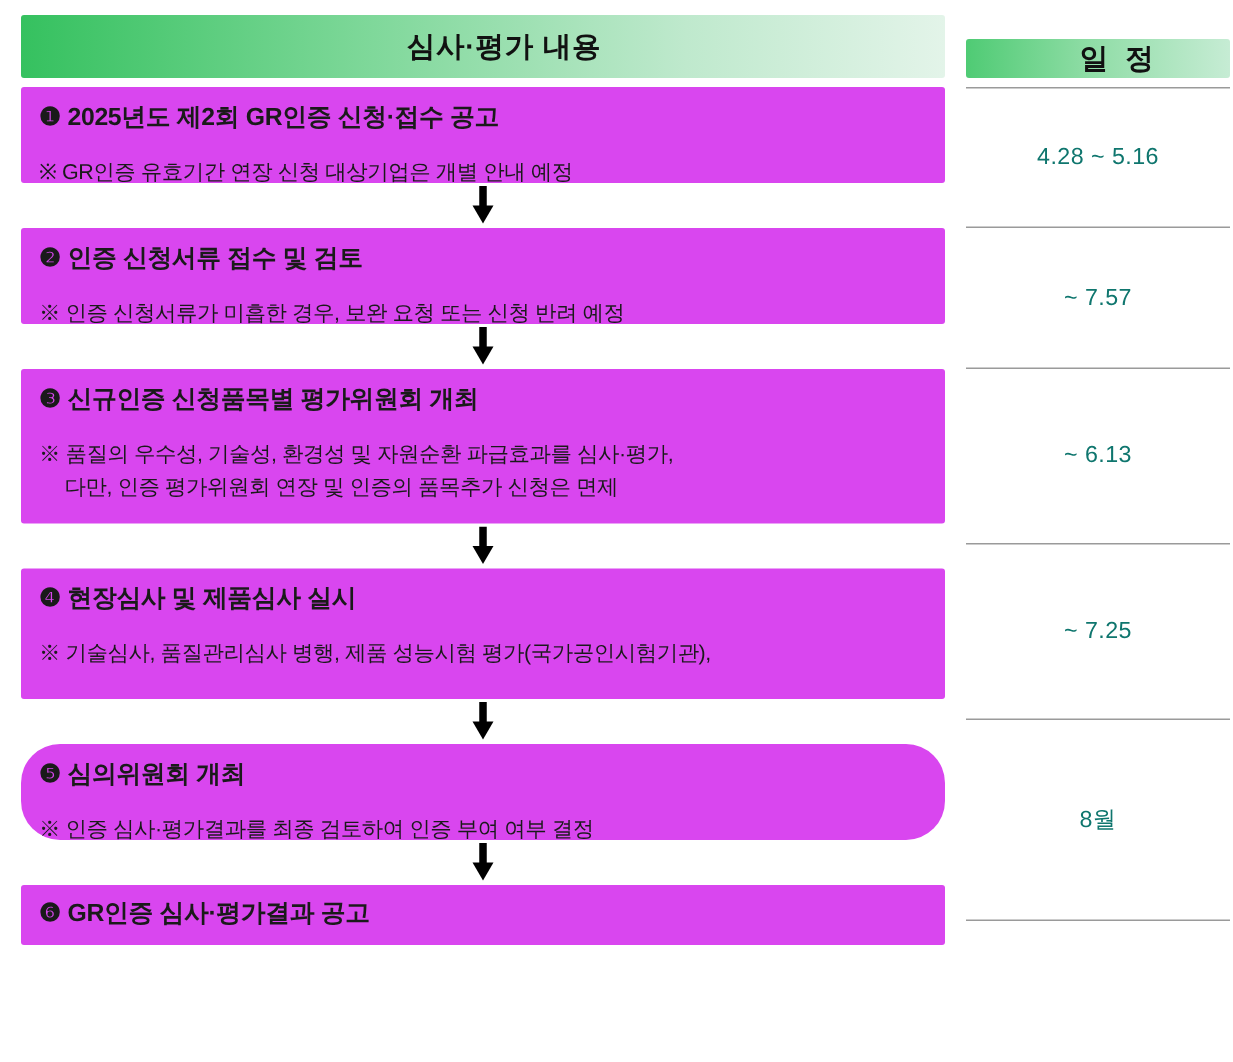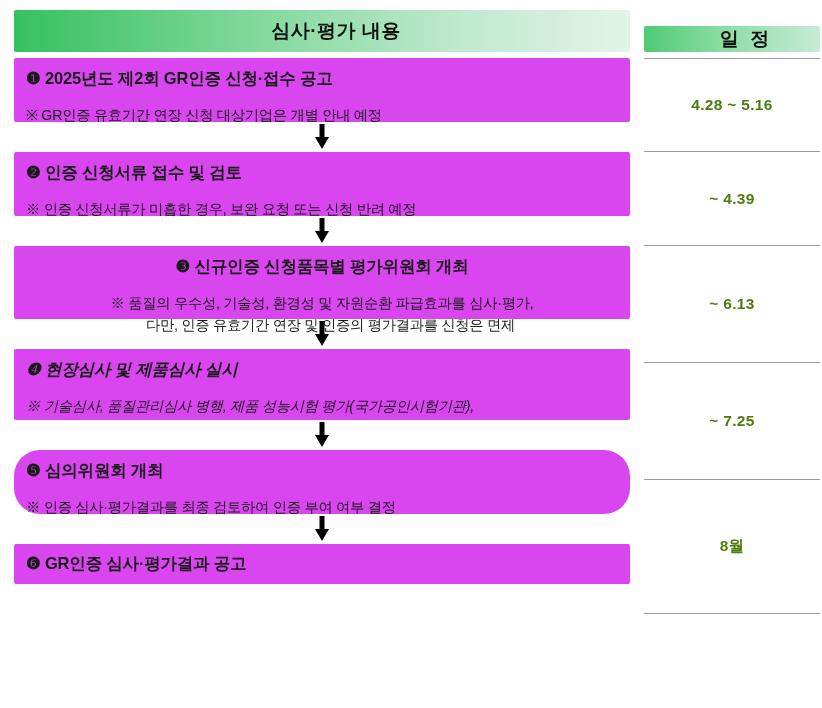--- a/index.html
+++ b/index.html
@@ -102,22 +102,22 @@
   .dates-col {
     display: flex;
     flex-direction: column;
   }
   .date-cell {
     display: flex;
     align-items: center;
     justify-content: center;
     border-bottom: 1.5px solid #9a9a9a;
     font-size: 15.5px;
-    font-weight: bold;
-    color: #4d7c0f;
+    font-weight: normal;
+    color: #0f766e;
     letter-spacing: 0.3px;
     box-sizing: border-box;
   }
   .date-cell:first-child {
     border-top: 1.5px solid #9a9a9a;
   }
 </style>
 </head>
 <body>
 
@@ -160,39 +160,39 @@
         </div>
       </div>
 
       <div class="arrow">
         <svg width="16" height="26" viewBox="0 0 16 26" aria-hidden="true">
           <rect x="5.5" y="0" width="5" height="15" fill="#000"></rect>
           <polygon points="1,13 15,13 8,25" fill="#000"></polygon>
         </svg>
       </div>
 
-      <div class="step" style="height:73px;text-align:center;">
+      <div class="step" style="height:103px;">
         <div class="step-title">
           <span>❸ </span>
           <span>신규인증 신청품목별 평가위원회 개최</span>
         </div>
         <div class="step-note">
           <span class="ln">※ 품질의 우수성, 기술성, 환경성 및 자원순환 파급효과를 심사·평가,</span>
-          <span class="ln indent">다만, 인증 유효기간 연장 및 인증의 평가결과를 신청은 면제</span>
-        </div>
-      </div>
-
-      <div class="arrow">
-        <svg width="16" height="26" viewBox="0 0 16 26" aria-hidden="true">
-          <rect x="5.5" y="0" width="5" height="15" fill="#000"></rect>
-          <polygon points="1,13 15,13 8,25" fill="#000"></polygon>
-        </svg>
-      </div>
-
-      <div class="step" style="height:71px;font-style:italic;">
+          <span class="ln indent">다만, 인증 평가위원회 연장 및 인증의 품목추가 신청은 면제</span>
+        </div>
+      </div>
+
+      <div class="arrow">
+        <svg width="16" height="26" viewBox="0 0 16 26" aria-hidden="true">
+          <rect x="5.5" y="0" width="5" height="15" fill="#000"></rect>
+          <polygon points="1,13 15,13 8,25" fill="#000"></polygon>
+        </svg>
+      </div>
+
+      <div class="step" style="height:87px;">
         <div class="step-title">
           <span>❹ </span>
           <span>현장심사 및 제품심사 실시</span>
         </div>
         <div class="step-note">
           <span class="ln">※ 기술심사, 품질관리심사 병행, 제품 성능시험 평가(국가공인시험기관),</span>
         </div>
       </div>
 
       <div class="arrow">
@@ -225,20 +225,20 @@
           <span>GR인증 심사·평가결과 공고</span>
         </div>
       </div>
 
     </div>
 
     <div></div>
 
     <div class="dates-col">
       <div class="date-cell" style="height:94px;">4.28 ~ 5.16</div>
-      <div class="date-cell" style="height:94px;">~ 4.39</div>
+      <div class="date-cell" style="height:94px;">~ 7.57</div>
       <div class="date-cell" style="height:117px;">~ 6.13</div>
       <div class="date-cell" style="height:117px;">~ 7.25</div>
       <div class="date-cell" style="height:134px;">8월</div>
     </div>
 
   </div>
 </div>
 
 </body></html>

